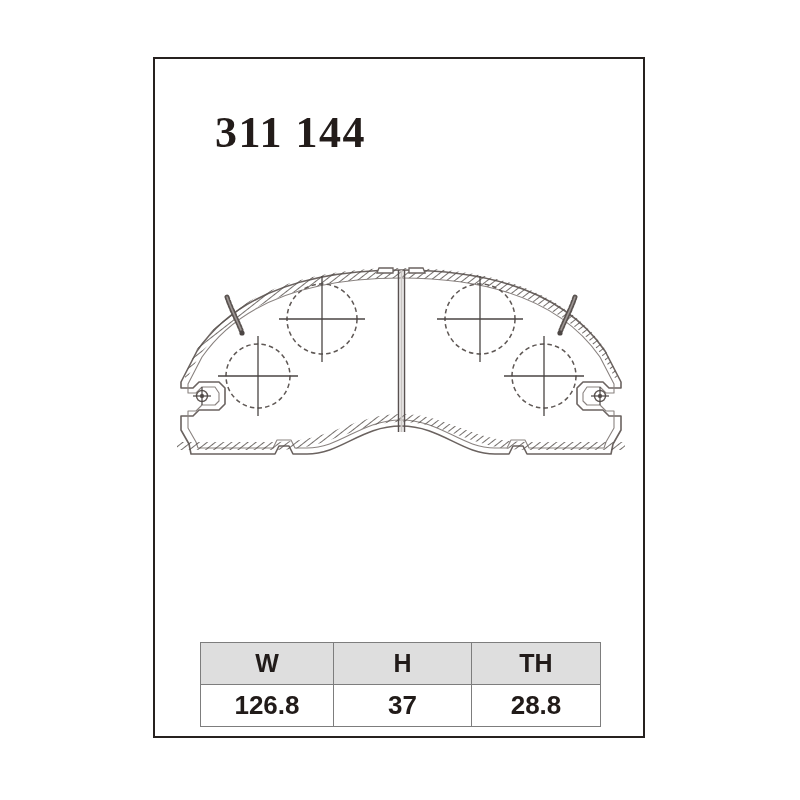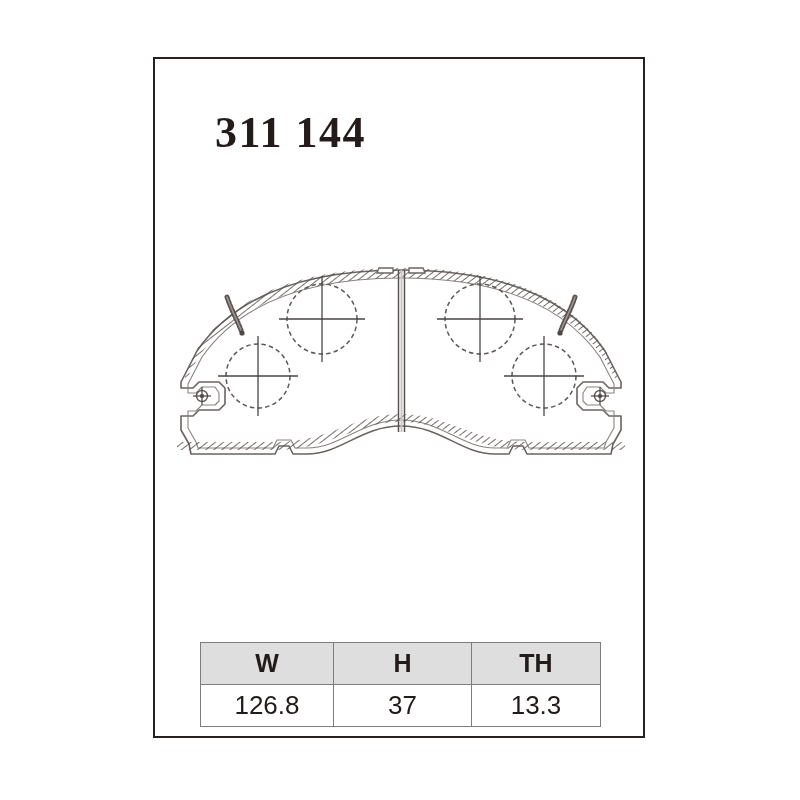--- a/index.html
+++ b/index.html
@@ -81,21 +81,21 @@
     vertical-align: middle;
   }
   #dim-table th {
     background: #dedede;
     font-size: 25px;
     font-weight: bold;
   }
   #dim-table td {
     background: #ffffff;
     font-size: 26px;
-    font-weight: normal;
+    font-weight: bold;
     text-align: center;
   }
 </style>
 </head>
 <body>
 
 <div id="page">
 
   <div id="frame">
 
@@ -310,19 +310,19 @@
         <tr>
           <th>W</th>
           <th>H</th>
           <th>TH</th>
         </tr>
       </thead>
       <tbody>
         <tr>
           <td>126.8</td>
           <td>37</td>
-          <td>13.3</td>
+          <td>28.8</td>
         </tr>
       </tbody>
     </table>
 
   </div>
 </div>
 
 </body></html>

